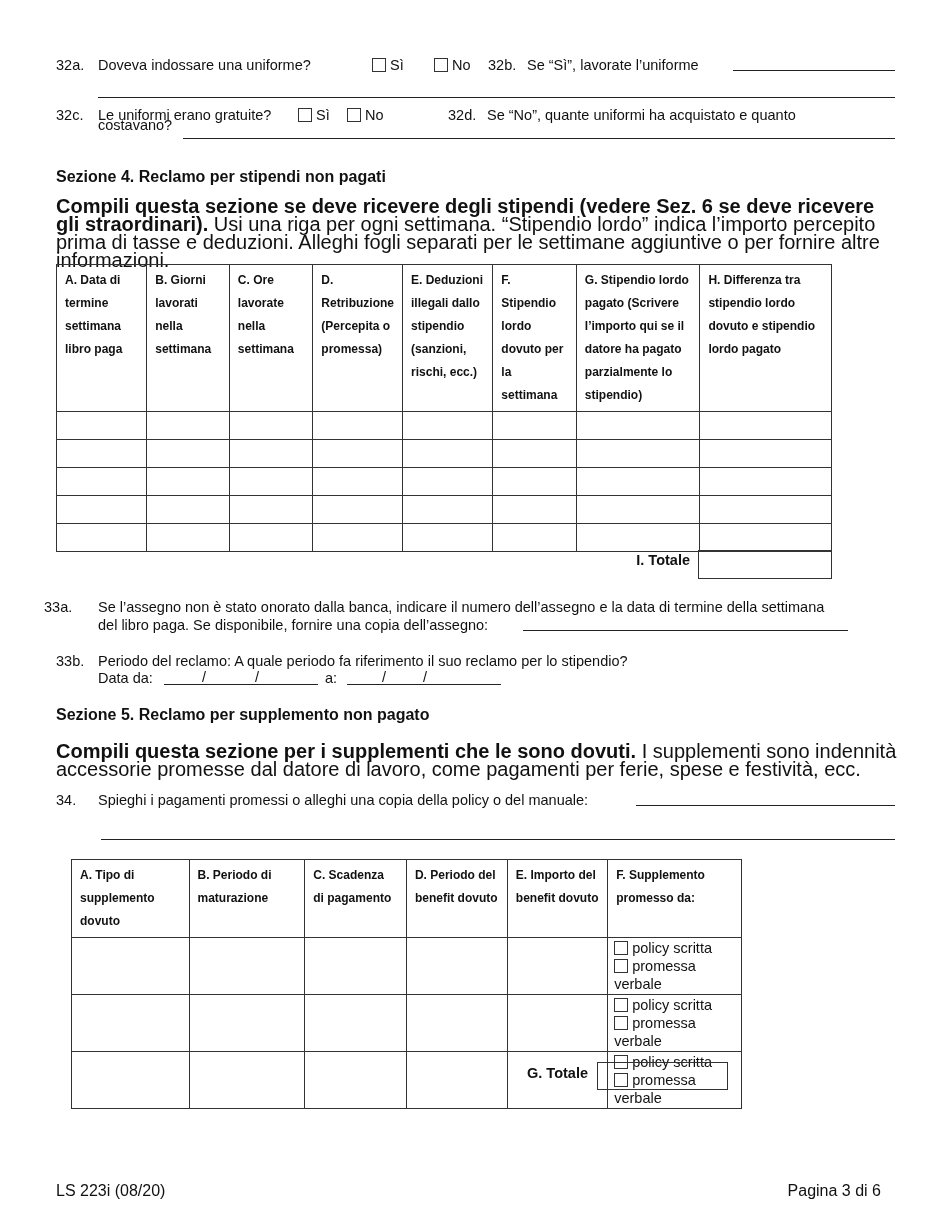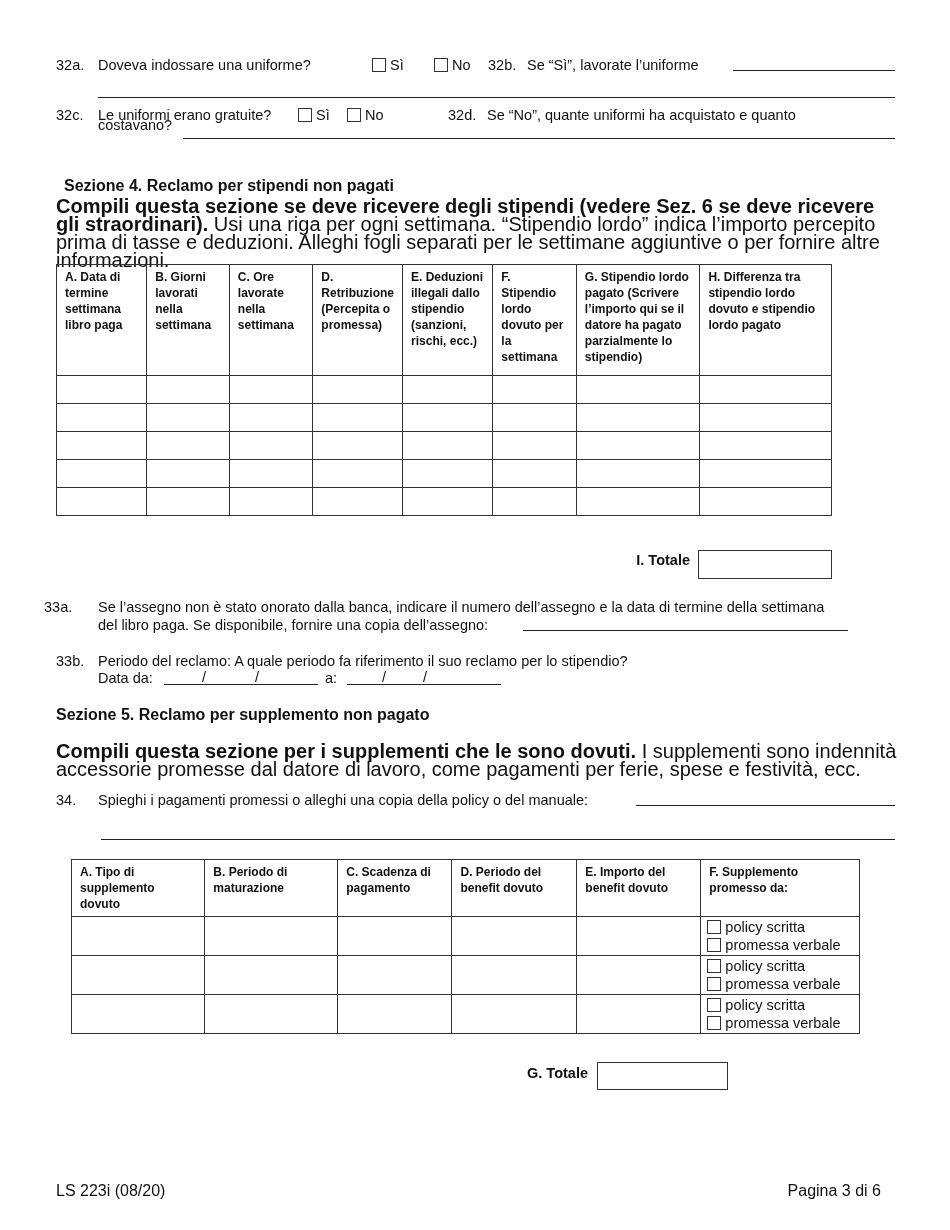--- a/index.html
+++ b/index.html
@@ -7,21 +7,21 @@
   body { position: relative; font-family: "Liberation Sans", sans-serif; color: #111; font-size: 14.5px; overflow: hidden; }
   .abs { position: absolute; }
   .line { position: absolute; border-bottom: 1px solid #222; height: 0; }
   .cb { display: inline-block; width: 14px; height: 14px; border: 1px solid #333; vertical-align: -2px; margin-right: 4px; background: #fff; position: relative; }
   .cb.checked::after { content: "✓"; position: absolute; left: 0px; top: -5px; font-size: 17px; line-height: 17px; font-family: "DejaVu Sans", sans-serif; color: #111; }
   .sec-title { font-weight: bold; font-size: 16px; }
   .para { font-size: 20px; line-height: 18px; }
   .para b { font-weight: bold; }
   table { border-collapse: collapse; position: absolute; }
   td, th { border: 1px solid #333; vertical-align: top; }
-  th { font-size: 12px; font-weight: bold; text-align: left; line-height: 16px; padding: 4px 8px; }
+  th { font-size: 12px; font-weight: bold; text-align: left; line-height: 23px; padding: 4px 8px; }
   td { font-size: 14.5px; text-align: center; line-height: 17px; padding: 2px 4px; }
   .t1 th { height: 111px; }
   .t1 tr.ex td { height: 36px; }
   .t1 tr.blank td { height: 28px; }
   .t2 th { height: 57px; }
   .t2 td { height: 36px; }
   .t2 td.f { text-align: left; padding: 1px 6px; font-size: 14.5px; line-height: 18px; }
   .total-box { position: absolute; border: 1px solid #333; }
   .total-label { position: absolute; font-weight: bold; font-size: 14.5px; text-align: right; }
   .footer { font-size: 16px; }
@@ -48,21 +48,21 @@
   <span class="cb"></span><span>Sì</span>
 </div>
 <div class="abs" style="left:347px; top:107px;">
   <span class="cb"></span><span>No</span>
 </div>
 <div class="abs" style="left:448px; top:107px;">32d.</div>
 <div class="abs" style="left:487px; top:107px;">Se “No”, quante uniformi ha acquistato e quanto</div>
 <div class="abs" style="left:98px; top:117px;">costavano?</div>
 <div class="line" style="left:183px; top:138px; width:712px;"></div>
 
-<div class="abs sec-title" style="left:56px; top:177px;margin-left:8px;">Sezione 4.  Reclamo per stipendi non pagati</div>
+<div class="abs sec-title" style="left:56px; top:168px;">Sezione 4.  Reclamo per stipendi non pagati</div>
 <div class="abs para" style="left:56px; top:197px; width:840px;">
   <b>Compili questa sezione se deve ricevere degli stipendi (vedere Sez. 6 se deve ricevere gli straordinari).</b><span> Usi una riga per ogni settimana. “Stipendio lordo” indica l’importo percepito prima di tasse e deduzioni. Alleghi fogli separati per le settimane aggiuntive o per fornire altre informazioni.</span>
 </div>
 
 <table class="t1" style="left:56px; top:264px; width:776px;">
   <colgroup>
     <col style="width:91px">
       <col style="width:83px">
       <col style="width:84px">
       <col style="width:84px">
@@ -155,21 +155,21 @@
 
 <div class="abs sec-title" style="left:56px; top:706px;">Sezione 5.  Reclamo per supplemento non pagato</div>
 <div class="abs para" style="left:56px; top:742px; width:845px;">
   <b>Compili questa sezione per i supplementi che le sono dovuti.</b><span> I supplementi sono indennità accessorie promesse dal datore di lavoro, come pagamenti per ferie, spese e festività, ecc.</span>
 </div>
 <div class="abs" style="left:56px; top:792px;">34.</div>
 <div class="abs" style="left:98px; top:792px;">Spieghi i pagamenti promessi o alleghi una copia della policy o del manuale:</div>
 <div class="line" style="left:636px; top:805px; width:259px;"></div>
 <div class="line" style="left:101px; top:839px; width:794px;"></div>
 
-<table class="t2" style="left:71px; top:859px; width:789px;padding-left:44px;">
+<table class="t2" style="left:71px; top:859px; width:671px;padding-left:44px;">
   <colgroup>
     <col style="width:138px">
       <col style="width:138px">
       <col style="width:118px">
     <col style="width:132px">
       <col style="width:131px">
       <col style="width:166px">
   </colgroup>
   <tbody>
       <tr>

